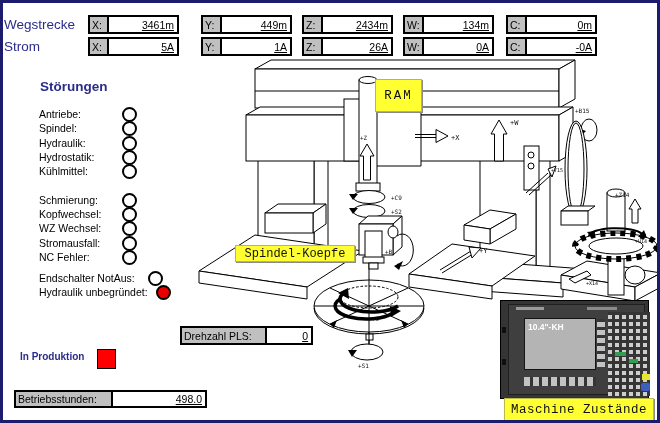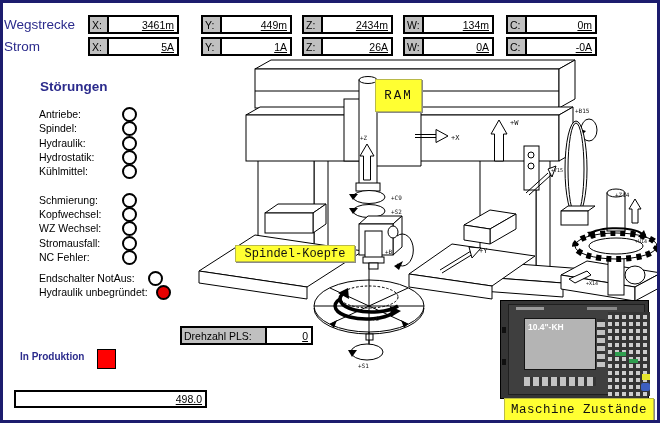--- a/index.html
+++ b/index.html
@@ -294,20 +294,21 @@
     </div>
   <div class="srow" style="top:282px">
       <span class="slabel">Hydraulik unbegründet:</span>
       <span class="sind" style="left:153px;background:#e60000"></span>
     </div>
 
   <div class="prod-label">In Produktion</div>
   <div class="prod-ind" style="background:#ff0000"></div>
 
   <div class="fgroup" style="left:11px;top:387px;width:193px;height:18px">
+    <span class="fl" style="width:97px">Betriebsstunden:</span>
     <span class="fv">498.0</span>
   </div>
 
   <div class="fgroup" style="left:177px;top:323px;width:133px;height:19px">
     <span class="fl" style="width:85px">Drehzahl PLS:</span>
     <span class="fv">0</span>
   </div>
 
   <div class="ylabel ram-tag">RAM</div>
   <div class="ylabel spindel-tag">Spindel-Koepfe</div>

